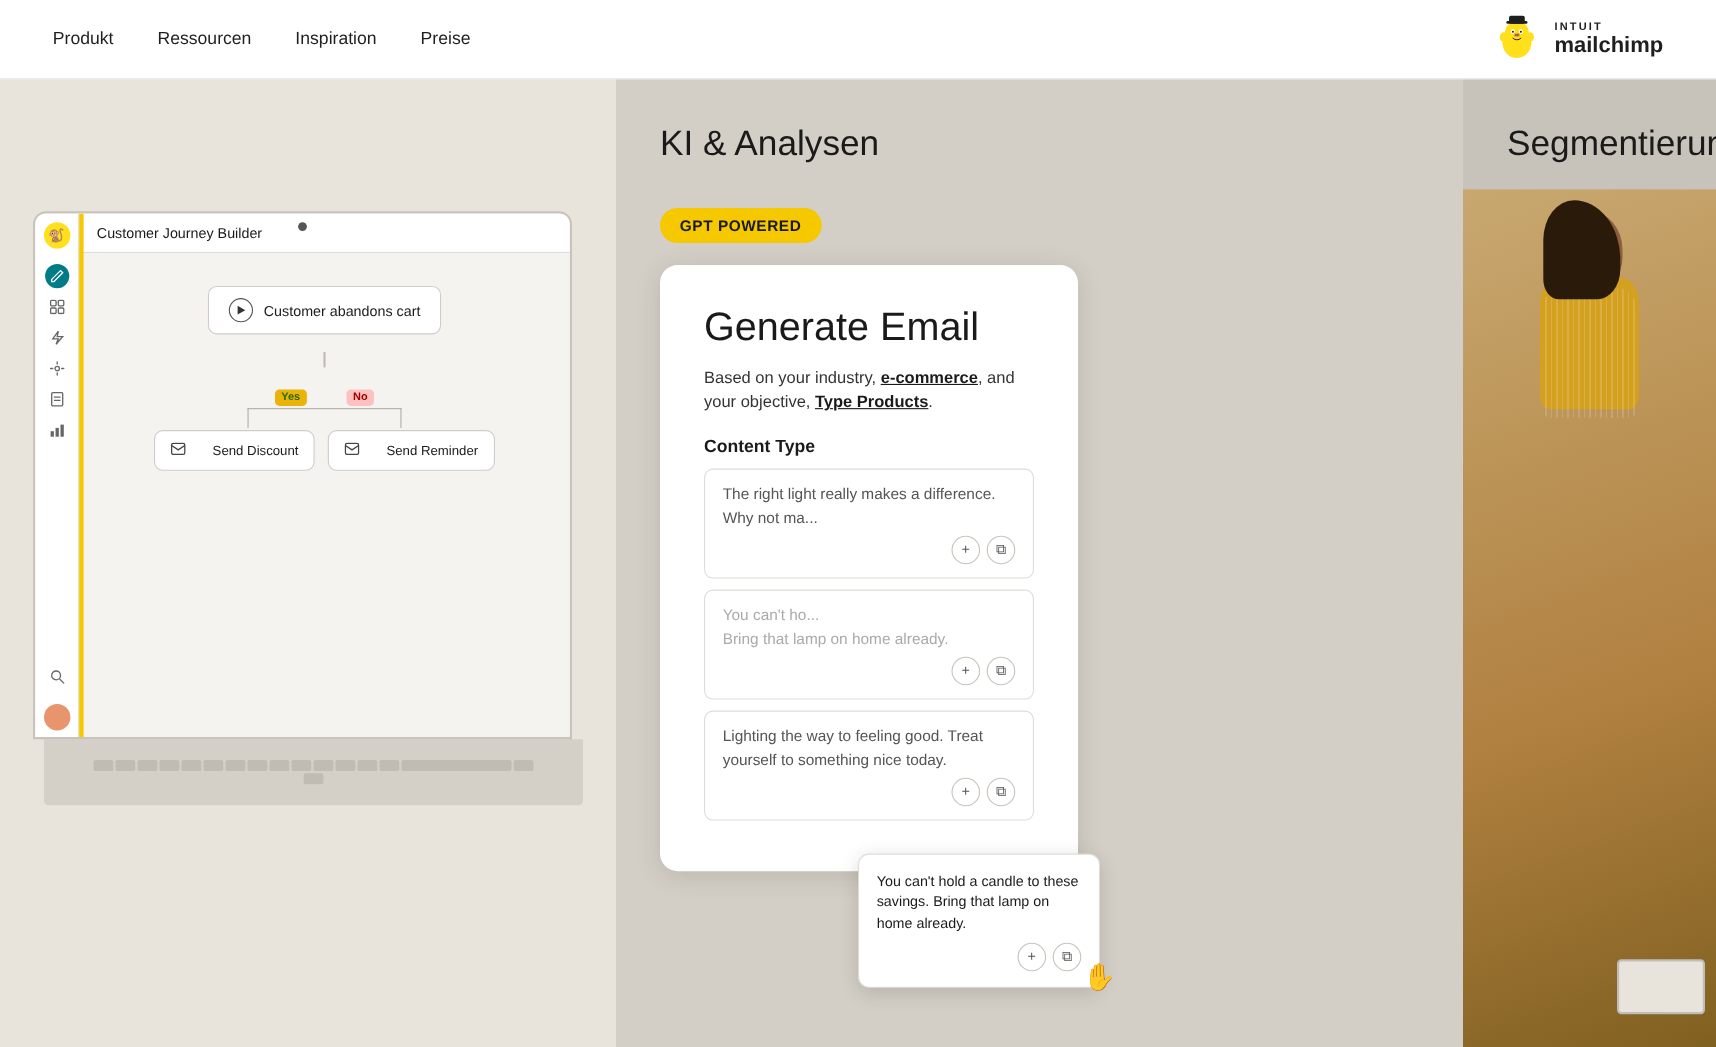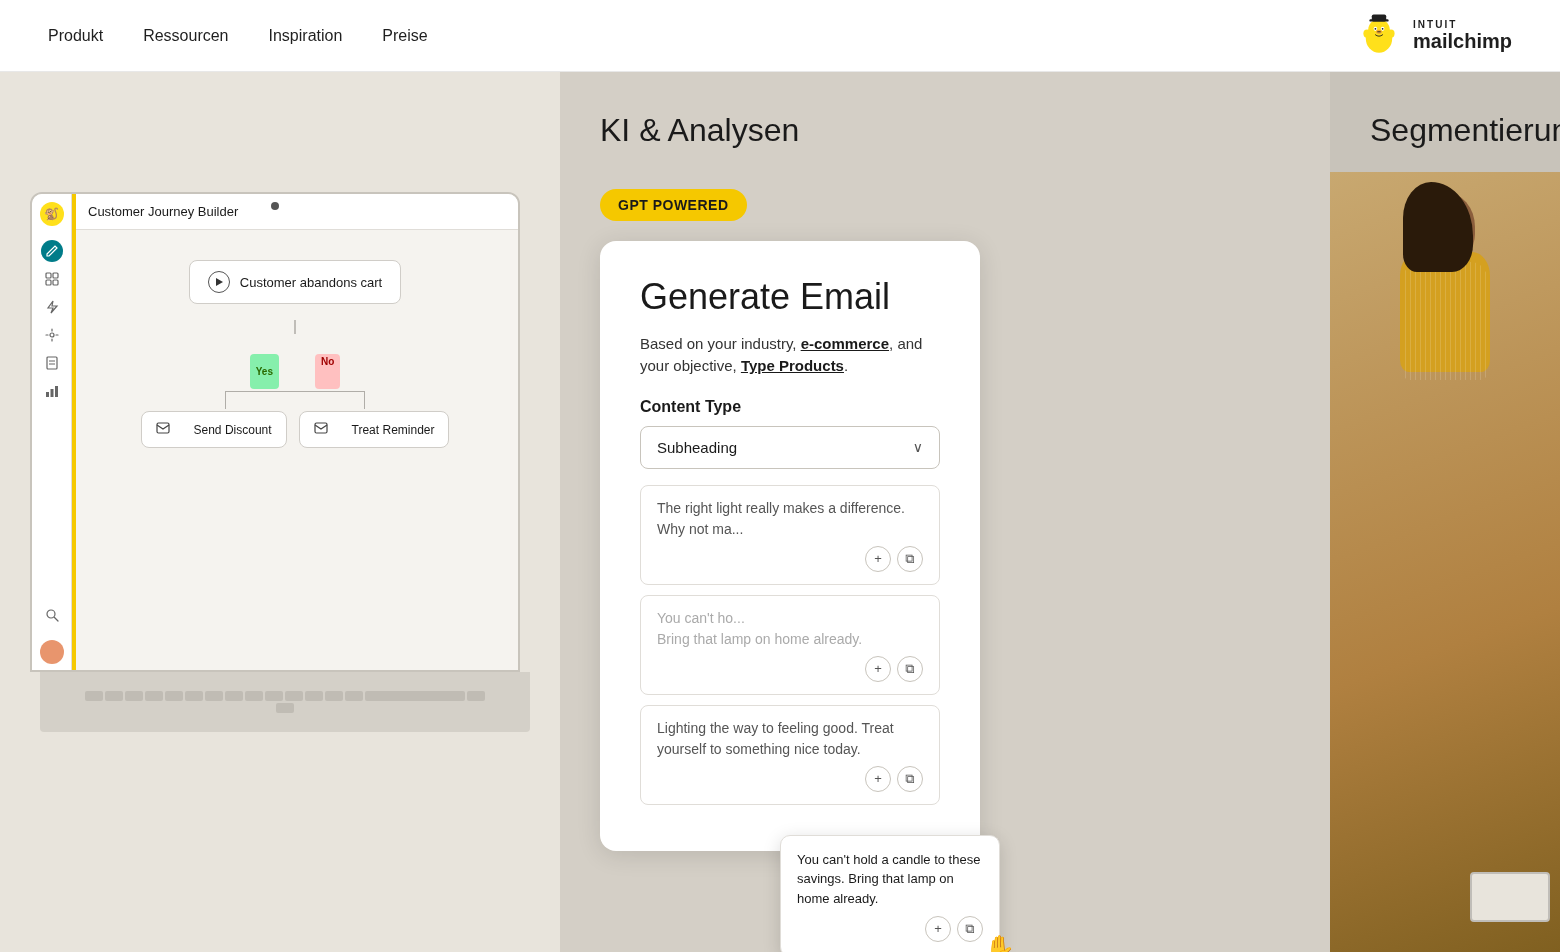--- a/index.html
+++ b/index.html
@@ -209,24 +209,24 @@
       cursor: pointer;
     }
 
     .branch-labels {
       display: flex;
       gap: 36px;
       margin-top: 4px;
     }
 
     .branch-label-yes {
-      background: #86efac;
+      background: #eab308;
       color: #2a6a00;
       font-size: 10px;
-      padding: 12px 6px;
+      padding: 2px 6px;
       border-radius: 4px;
       font-weight: 600;
     }
     .branch-label-no {
       background: #ffc0c0;
       color: #a00000;
       font-size: 10px;
       padding: 2px 6px;
       border-radius: 4px;
       font-weight: 600;
@@ -564,21 +564,21 @@
                   </span>
                   <span>Send Discount</span>
                 </div>
                 <div class="action-node">
                   <span>
                     <svg width="14" height="12" viewBox="0 0 14 12" fill="none">
                         <rect x="1" y="1" width="12" height="10" rx="1.5" stroke="#444" stroke-width="1.2"></rect>
                         <path d="M1 3l6 4 6-4" stroke="#444" stroke-width="1.2"></path>
                       </svg>
                   </span>
-                  <span>Treat Reminder</span>
+                  <span>Send Reminder</span>
                 </div>
               </div>
             </div>
 
           </div>
         </div>
       </div>
 
       <div class="keyboard-area">
         <div class="keyboard-keys">
@@ -614,24 +614,20 @@
         <h1 class="generate-title">Generate Email</h1>
 
         <p class="generate-desc">
           <span>Based on your industry,</span>
           <a style="color:#1a1a1a;font-weight:600;text-decoration:underline;cursor:pointer;">e-commerce</a><span>, and your objective,</span>
           <a style="color:#1a1a1a;font-weight:700;text-decoration:underline;cursor:pointer;">Type Products</a><span>.</span>
         </p>
 
         <div class="content-type-label">Content Type</div>
 
-        <div class="select-box">
-          <span>Subheading</span>
-          <span class="select-chevron">∨</span>
-        </div>
 
         <div class="text-box">
           <span>The right light really makes a difference. Why not ma...</span>
           <div class="text-box-actions">
             <div class="text-box-btn">+</div>
             <div class="text-box-btn">⧉</div>
           </div>
         </div>
 
         <div style="position:relative;">

